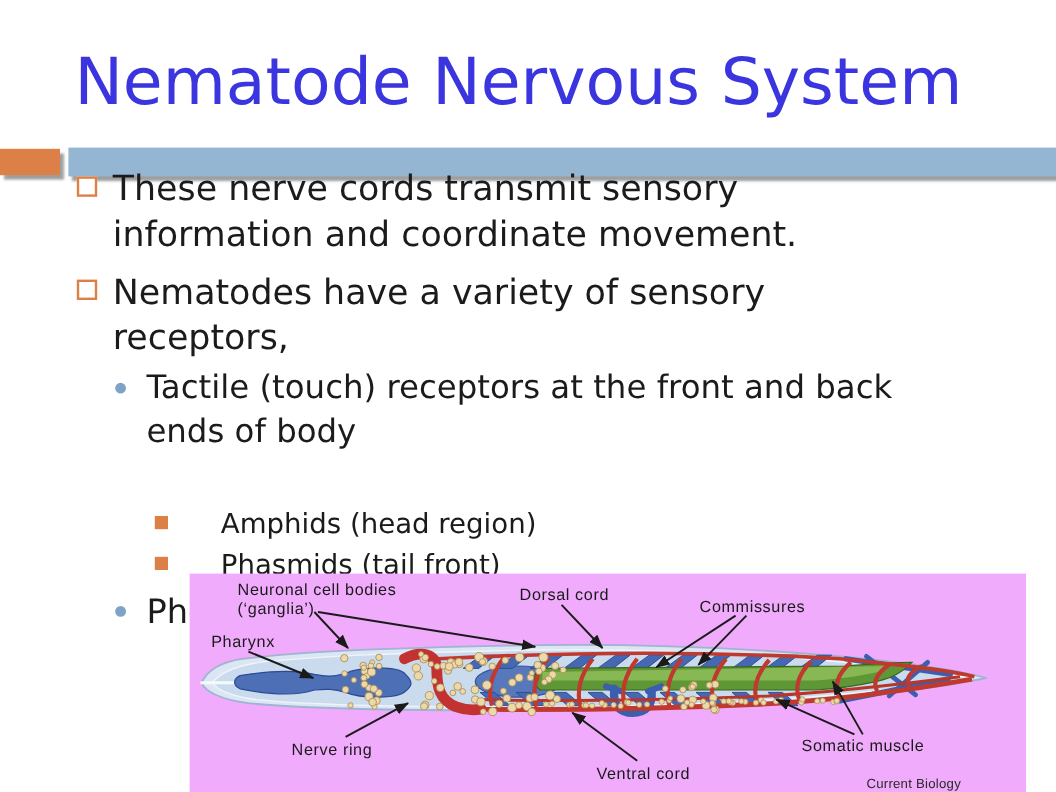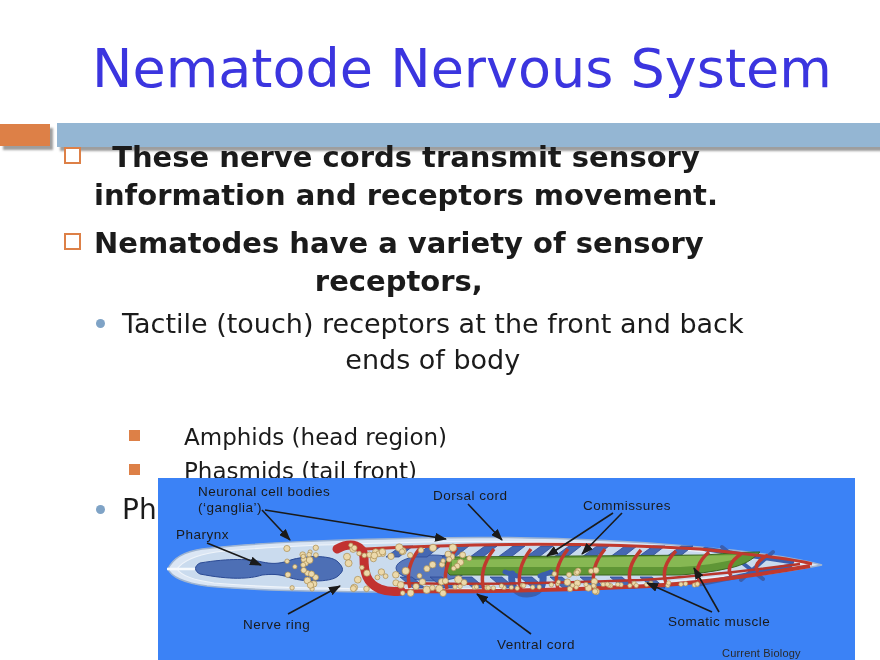--- a/index.html
+++ b/index.html
@@ -1,56 +1,56 @@
 <!DOCTYPE html>
 <html><head>
 <meta charset="utf-8">
 <style>
   html,body{margin:0;padding:0;background:#888;}
   .slide{
     position:relative;width:880px;height:660px;background:#ffffff;overflow:hidden;
-    font-family:"DejaVu Sans","Liberation Sans",sans-serif;color:#1b1b1b;text-align:center;
+    font-family:"DejaVu Sans","Liberation Sans",sans-serif;color:#1b1b1b;
   }
   .title{
     position:absolute;left:62px;top:37px;width:800px;
     font-size:54px;line-height:64px;color:#3B35DF;white-space:nowrap;
   }
   .bar-orange{position:absolute;left:0;top:124px;width:50px;height:22px;background:#DD8047;
     box-shadow:3px 4px 2px rgba(125,125,125,.75);}
   .bar-blue{position:absolute;left:57px;top:123px;width:823px;height:24px;background:#94B6D3;
     box-shadow:3px 4px 2px rgba(125,125,125,.75);}
   .li{position:absolute;display:flex;align-items:flex-start;white-space:nowrap;}
   .li .lines div{white-space:nowrap;}
-  .l1{left:64px;font-size:29px;line-height:38px;font-weight:bold;}
+  .l1{left:64px;font-size:29px;line-height:38px;}
   .l1 .mk{flex:0 0 13px;width:13px;height:13px;border:2px solid #DD8047;margin-top:9px;margin-right:13px;background:#fff;}
   .l2{left:96px;font-size:27px;line-height:36px;}
   .l2 .mk{flex:0 0 9px;width:9px;height:9px;border-radius:50%;background:#7FA3C6;margin-top:13px;margin-right:17px;}
   .l3{left:129px;font-size:23px;line-height:30px;gap:34px;}
   .l3 .mk{flex:0 0 11px;width:11px;height:11px;background:#DD8047;margin-top:8px;margin-right:10px;}
   .l2.pho{font-size:28px;line-height:36px;}
-  .figure{position:absolute;left:158px;top:478px;width:697px;height:182px;background:#3b82f6;}
+  .figure{position:absolute;left:158px;top:478px;width:697px;height:182px;background:#f0abfc;}
   .figure svg{display:block;}
   .figlabel{font-family:"Liberation Sans","DejaVu Sans",sans-serif;font-size:13.5px;letter-spacing:.5px;fill:#1a1a1a;}
   .credit{font-family:"Liberation Sans","DejaVu Sans",sans-serif;font-size:11px;letter-spacing:.2px;fill:#2a2a2a;}
 </style>
 </head>
 <body>
 
 <div class="slide">
 
   <div class="title">Nematode Nervous System</div>
 
   <div class="bar-orange"></div>
   <div class="bar-blue"></div>
 
   <div class="li l1" style="top:138px">
     <span class="mk"></span>
     <div class="lines">
       <div>These nerve cords transmit sensory</div>
-      <div>information and receptors movement.</div>
+      <div>information and coordinate movement.</div>
     </div>
   </div>
 
   <div class="li l2" style="top:306px">
     <span class="mk"></span>
     <div class="lines">
       <div>Tactile (touch) receptors at the front and back</div>
       <div>ends of body</div>
     </div>
   </div>

